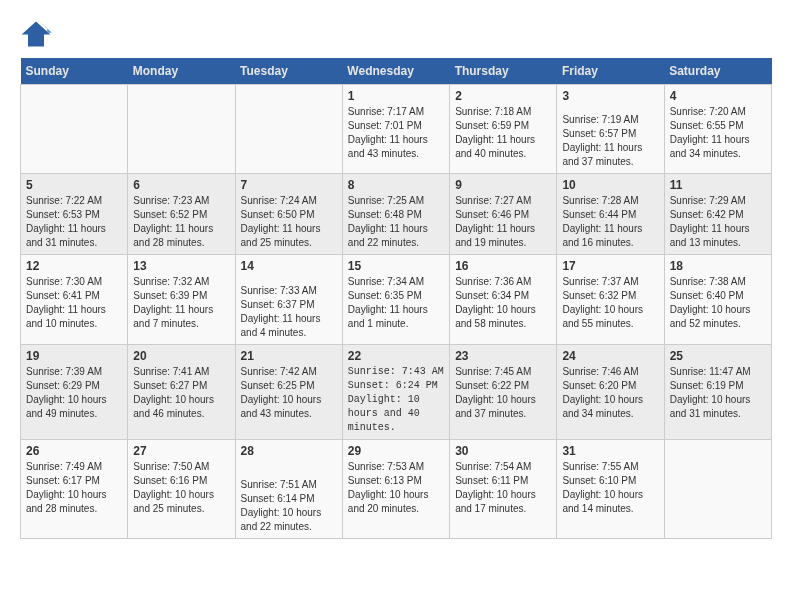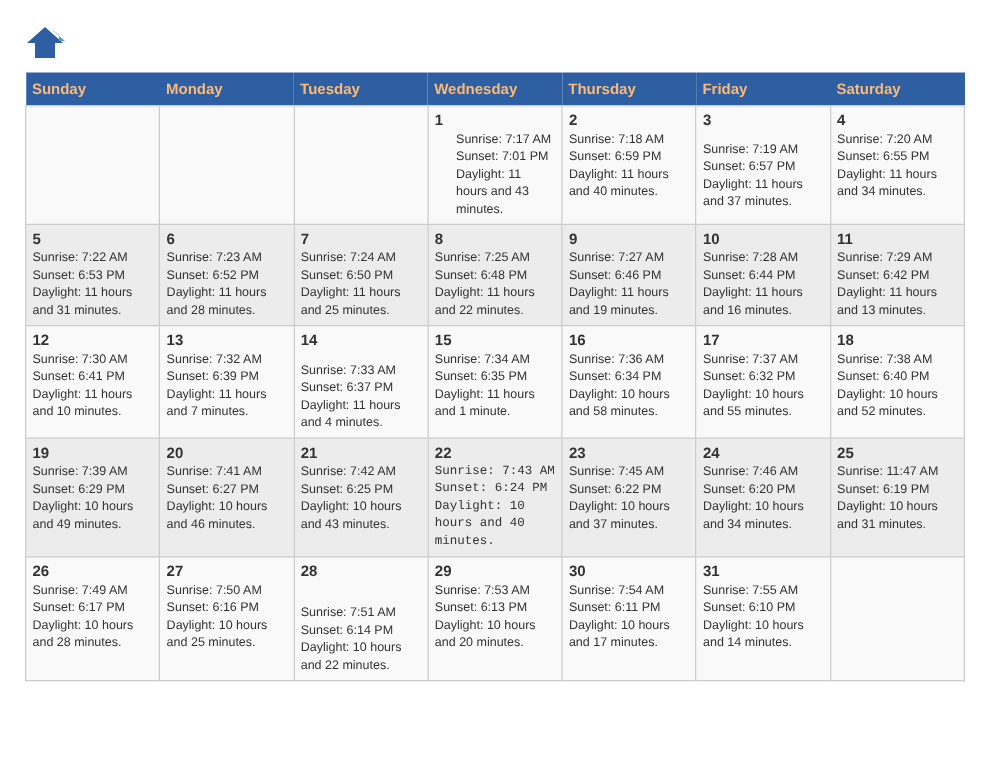--- a/index.html
+++ b/index.html
@@ -44,21 +44,21 @@
       font-size: 16px;
       color: #555;
     }
     table {
       width: 100%;
       border-collapse: collapse;
       font-size: 11px;
     }
     thead tr th {
       background-color: #2e5fa3;
-      color: #fdba74;
+      color: #e5e5e5;
       text-align: left;
       padding: 6px 5px;
       font-size: 12px;
       font-weight: bold;
     }
     tbody tr td {
       border: 1px solid #ccc;
       vertical-align: top;
       padding: 4px 5px;
       width: 14.28%;
@@ -115,21 +115,21 @@
         <th>Saturday</th>
       </tr>
   </thead>
   <tbody id="cal-body">
   <tr>
         <td></td>
         <td></td>
         <td></td>
         <td>
           <span class="day-num">1</span>
-          <div class="day-info" style="white-space: pre-line; margin-left: 17px;">Sunrise: 7:17 AM
+          <div class="day-info" style="white-space: pre-line;">Sunrise: 7:17 AM
 Sunset: 7:01 PM
 Daylight: 11 hours and 43 minutes.</div>
         </td>
         <td>
           <span class="day-num">2</span>
           <div class="day-info" style="white-space: pre-line;">Sunrise: 7:18 AM
 Sunset: 6:59 PM
 Daylight: 11 hours and 40 minutes.</div>
         </td>
         <td>

